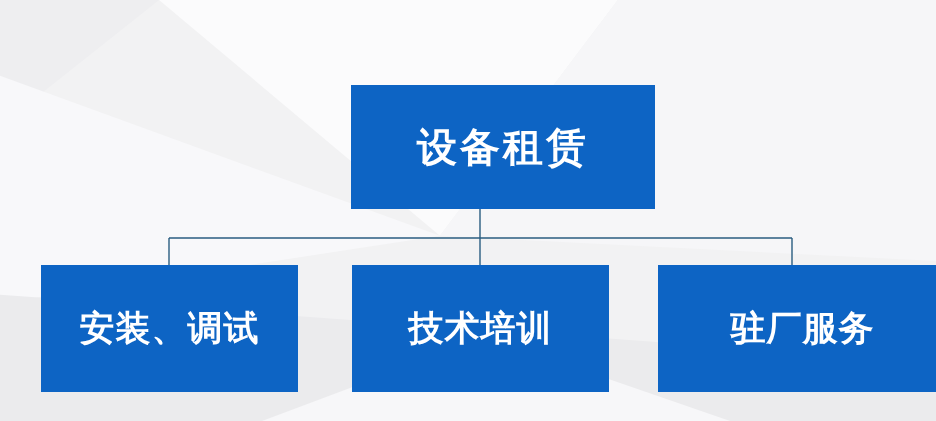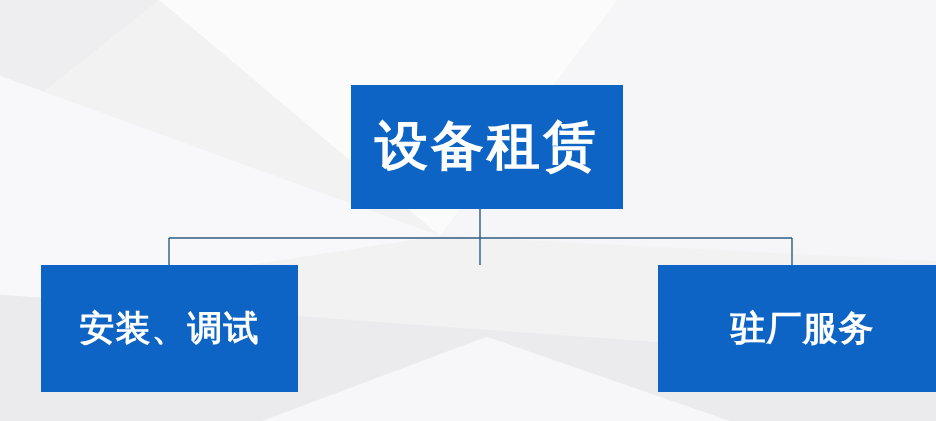--- a/index.html
+++ b/index.html
@@ -61,22 +61,22 @@
     color: var(--box-text, #ffffff);
     display: flex;
     align-items: center;
     justify-content: center;
     font-weight: bold;
     text-align: center;
     white-space: nowrap;
   }
   .node-root {
     left: 351px; top: 85px;
-    width: 272px; height: 124px;
-    font-size: 53px;
+    width: 304px; height: 124px;
+    font-size: 40px;
     letter-spacing: 3px;
   }
   .node-child {
     top: 265px;
     height: 127px;
     font-size: 35px;
     letter-spacing: 1px;
   }
   .node-c1 { left: 41px;  width: 257px; }
   .node-c2 { left: 352px; width: 257px; }
@@ -103,18 +103,21 @@
   </svg>
 
   <div class="node node-root">
     <span class="node-label">设备租赁</span>
   </div>
 
   <div class="node node-child node-c1">
     <span class="node-label">安装、调试</span>
   </div>
 
+  <div class="node node-child node-c2">
+    <span class="node-label">技术培训</span>
+  </div>
 
   <div class="node node-child node-c3">
     <span class="node-label">驻厂服务</span>
   </div>
 
 </div>
 
 </body></html>

